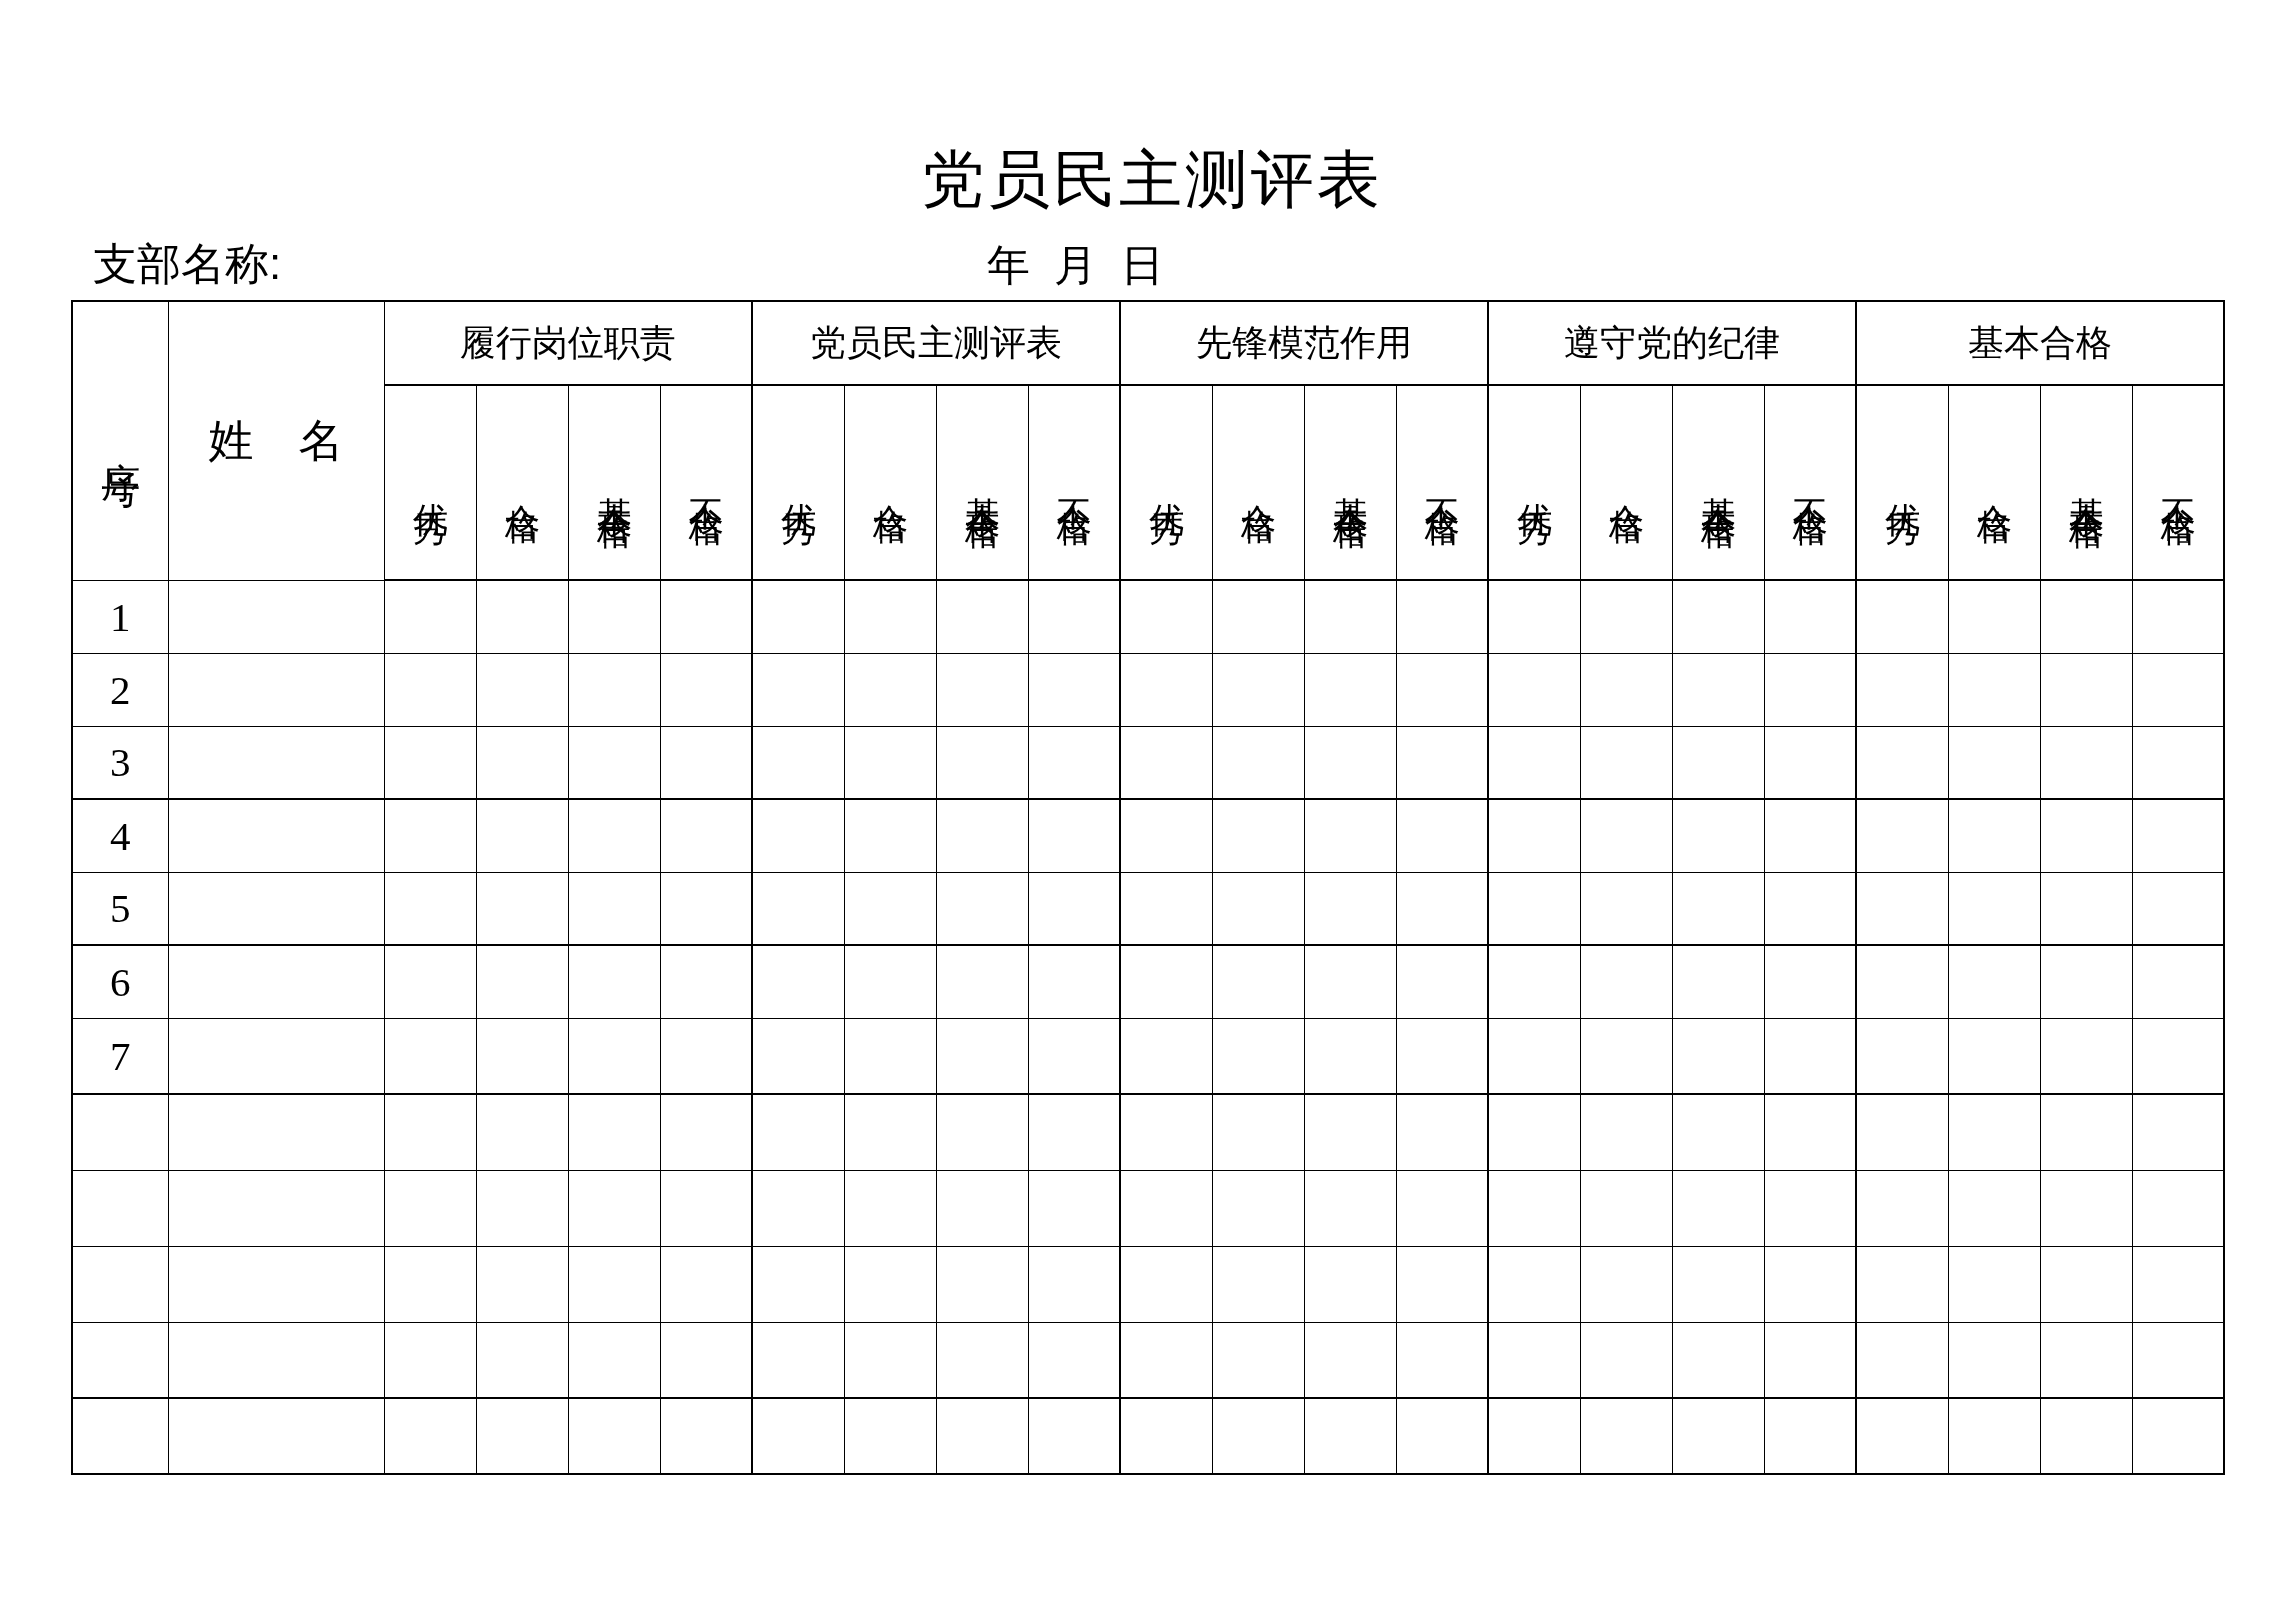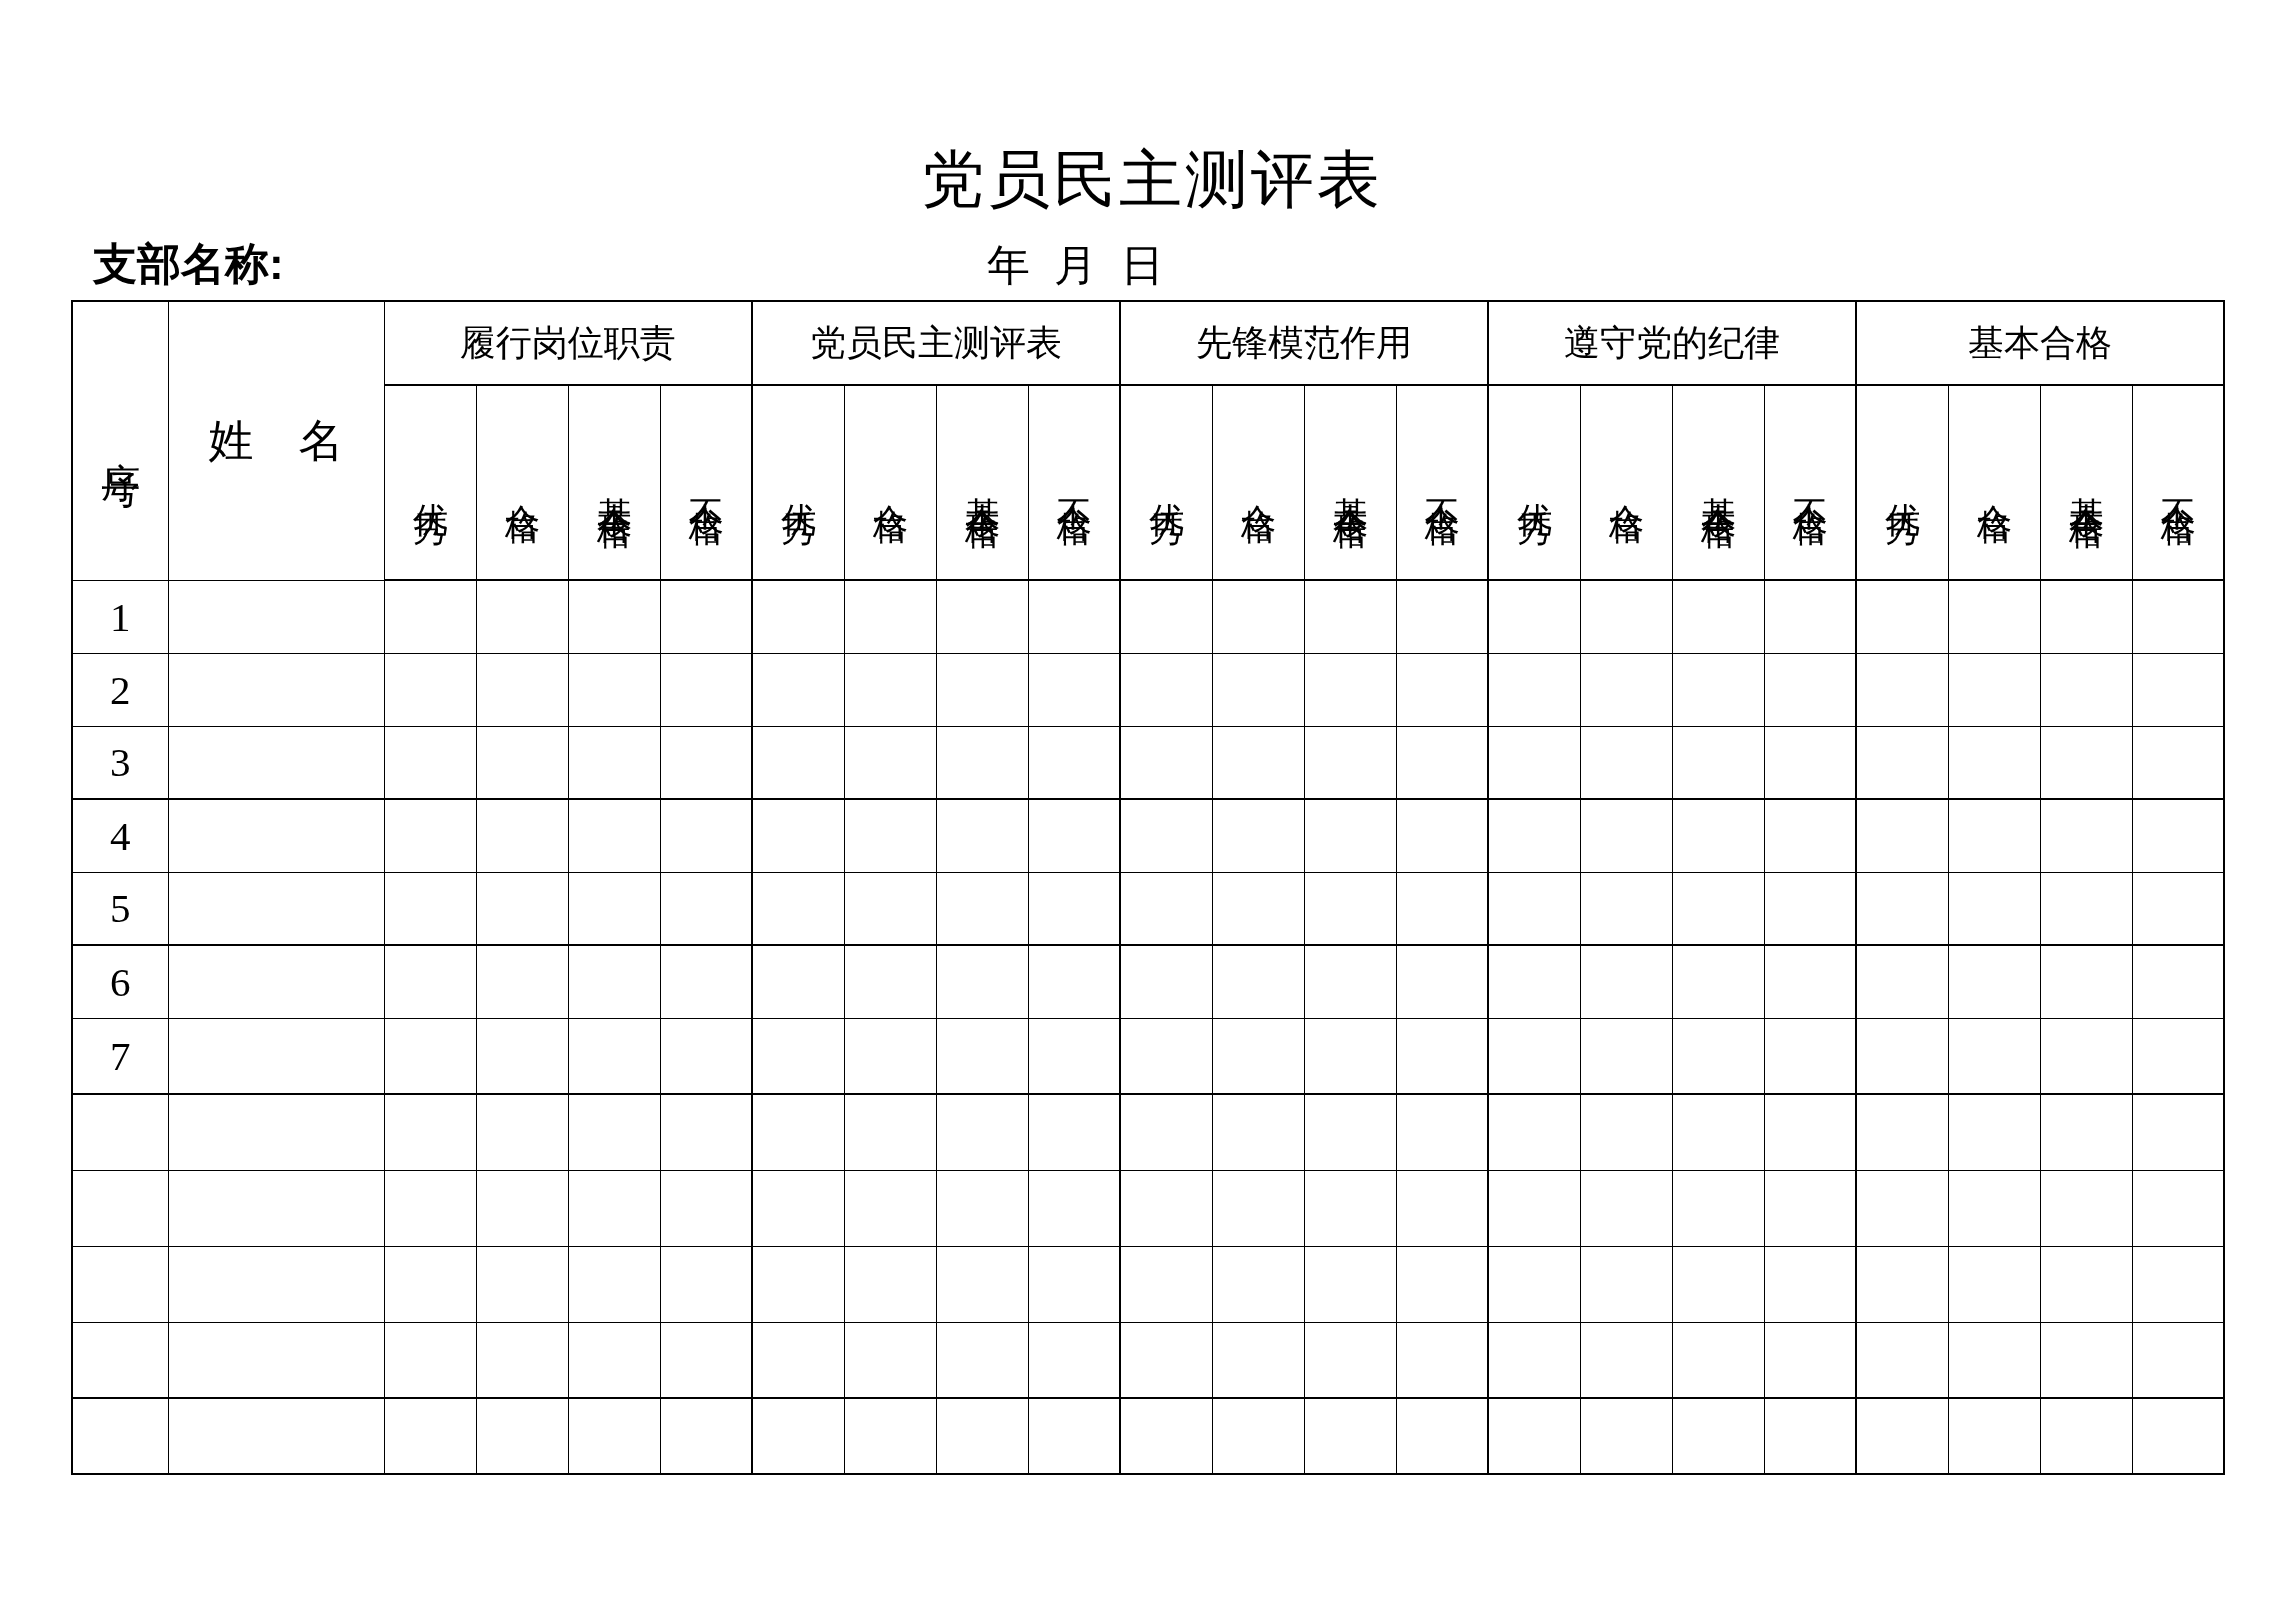--- a/index.html
+++ b/index.html
@@ -8,21 +8,21 @@
     background:#ffffff; color:#000;
     font-family:"Liberation Sans", sans-serif;
   }
   .title {
     position:absolute; top:137px; left:75px; width:2154px;
     text-align:center; font-size:63px; font-weight:500;
     letter-spacing:2.9px; margin:0;
   }
   .branch {
     position:absolute; left:93px; top:235px;
-    font-size:44px; white-space:pre;font-weight:bold;
+    font-size:44px; white-space:pre;
   }
   .branch-value {
     position:absolute; left:314px; top:235px; width:588px; height:49px;
   }
   .date {
     position:absolute; left:987px; top:237px;
     font-size:43px; white-space:pre;
   }
   table.eval {
     position:absolute; left:71px; top:300px; width:2154px;

